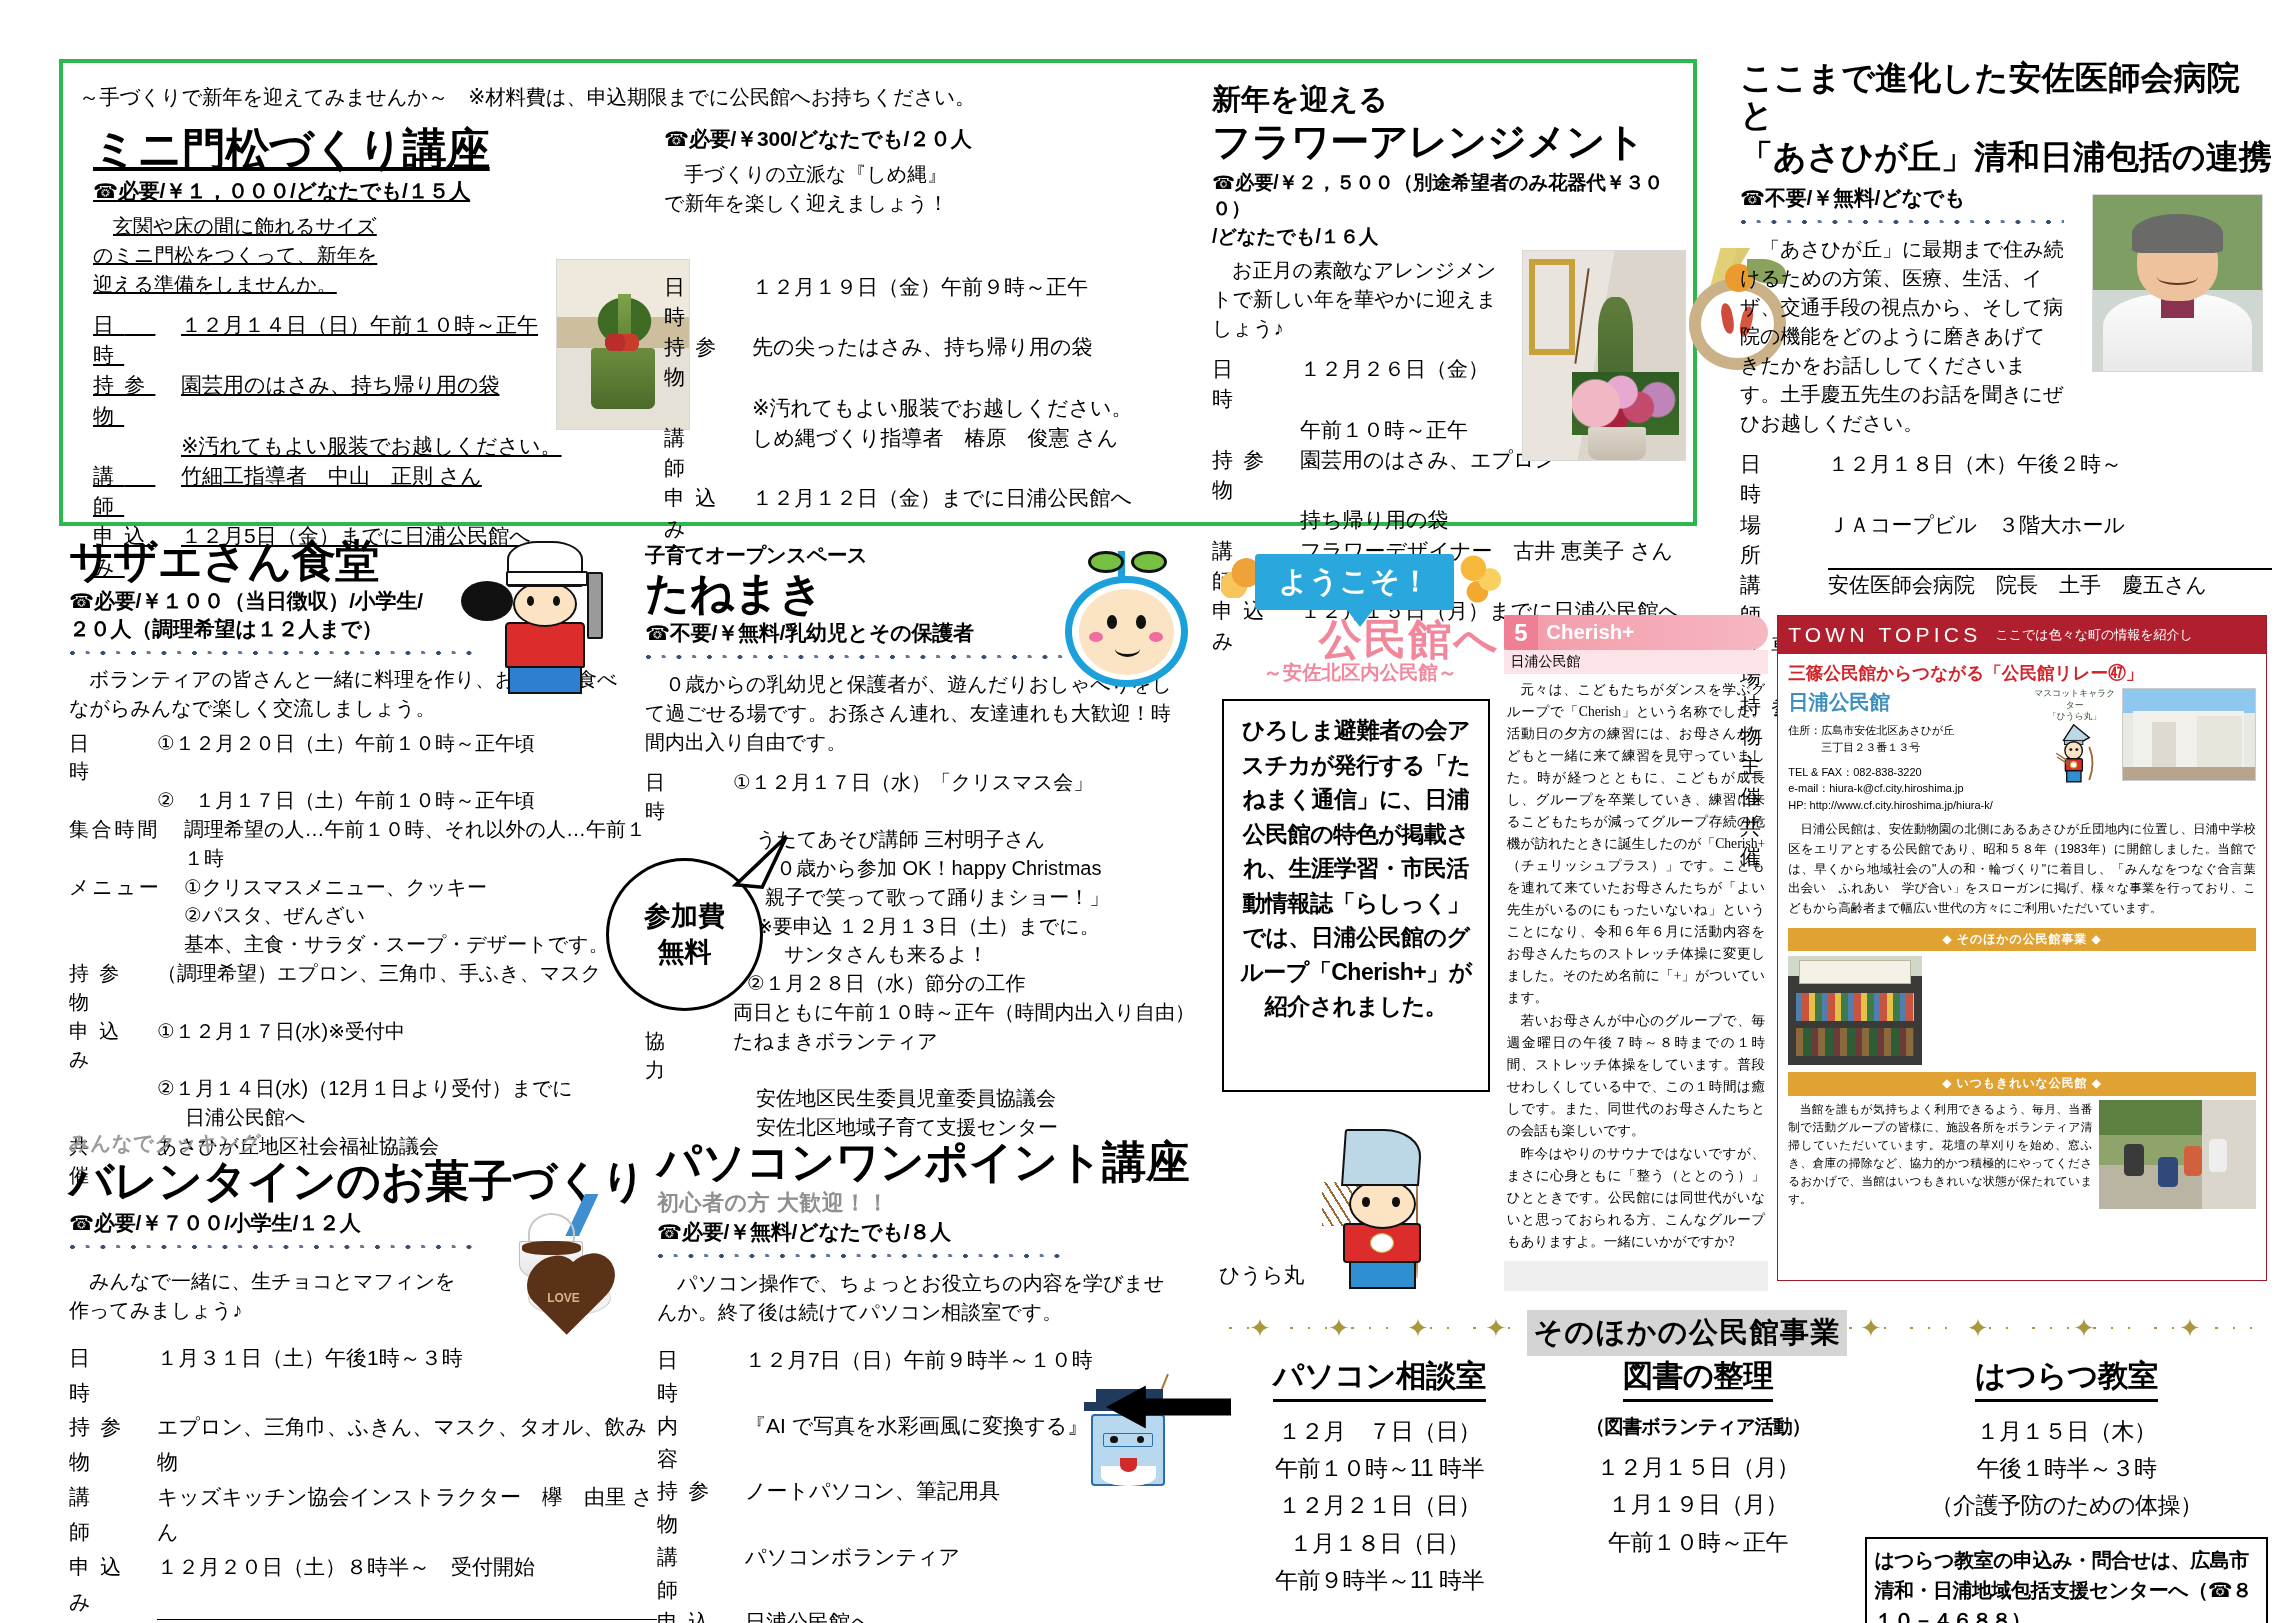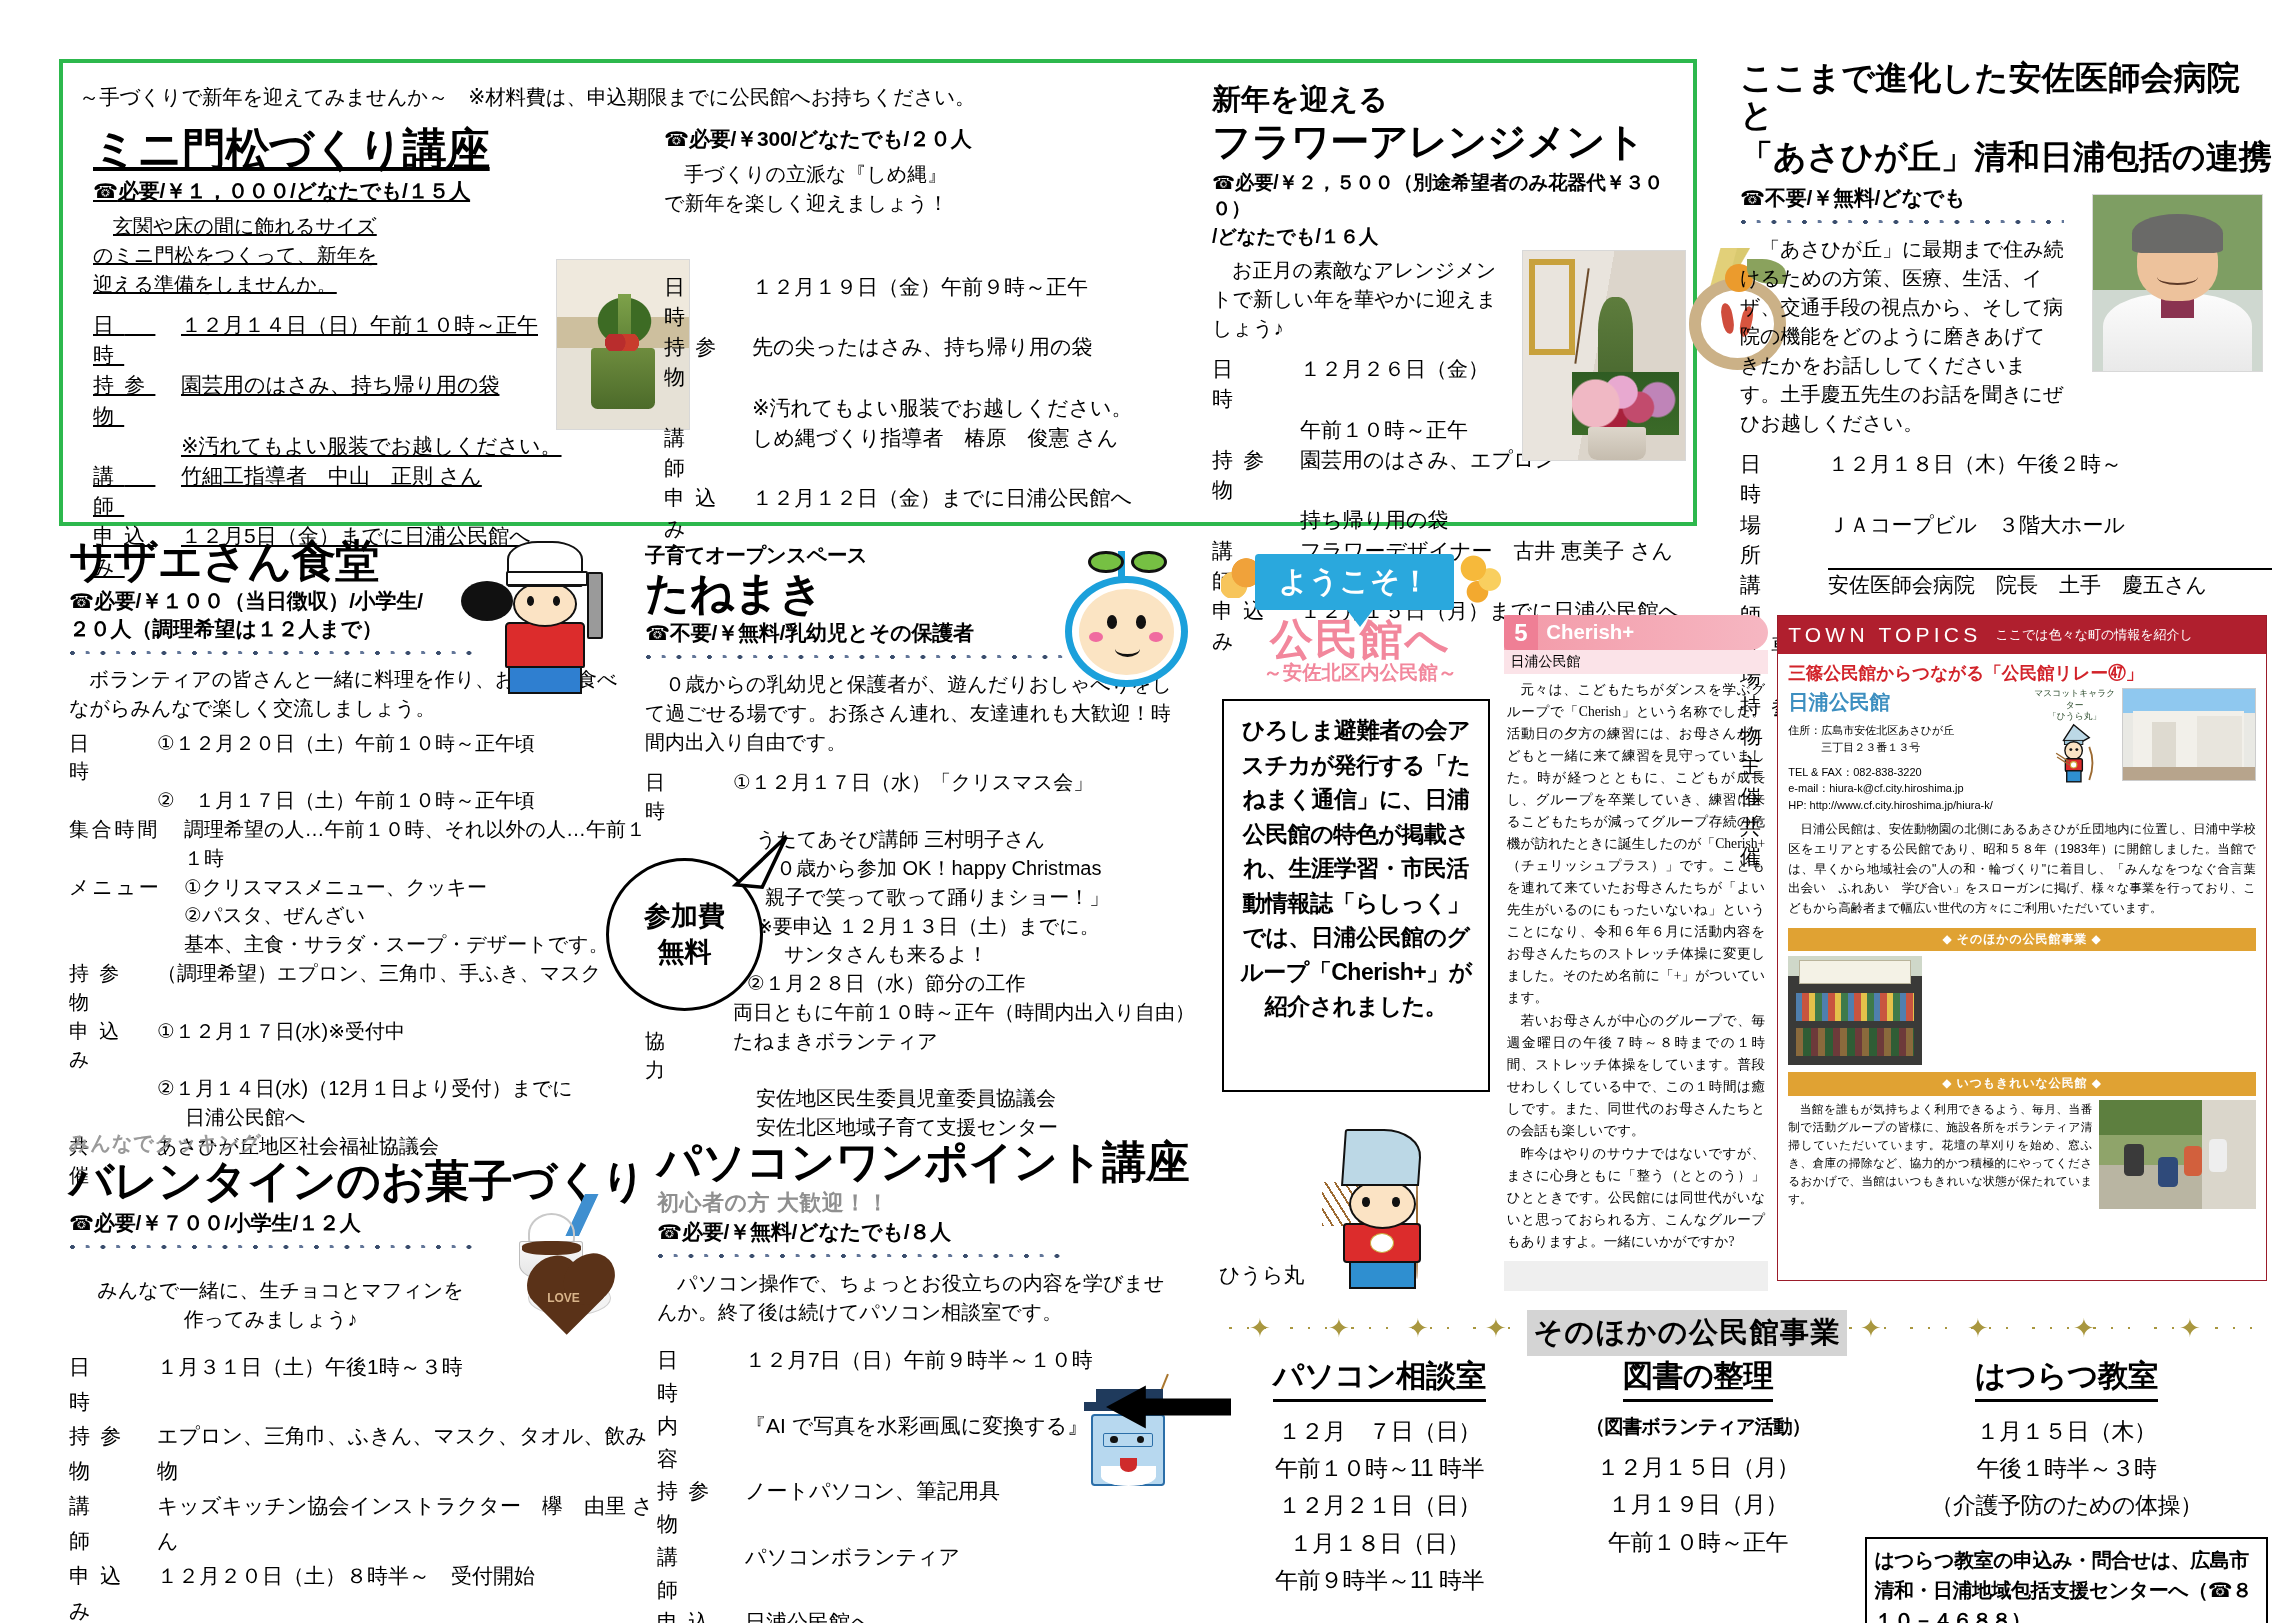--- a/index.html
+++ b/index.html
@@ -214,21 +214,21 @@
     display:flex; align-items:center; justify-content:center;
     color:#fff; font-size: 29px; font-weight: 900; letter-spacing: 0.9px;
   }
   .welcome .blue:after {
     content:""; position:absolute; left:46%; bottom:-16.7px;
     border-left: 13px solid transparent; border-right: 13px solid transparent;
     border-top: 17.6px solid #2aa8dd;
   }
   .welcome .pink {
     position:absolute; left: 9.3px; top: 65px; width: 278px;
-    text-align:center; color:#f2879c; font-size: 43px; font-weight: 900;
+    text-align:right; color:#f2879c; font-size: 43px; font-weight: 900;
     letter-spacing: 1.9px;
   }
   .welcome .sub {
     position:absolute; left: 9.3px; top: 113px; width: 278px;
     text-align:center; color:#f2879c; font-size: 19.4px; font-weight: 800;
   }
   .welcome .leafL { position:absolute; left: 9.3px; top: 10.2px; width: 42px; height: 42px;
     background: radial-gradient(circle at 60% 40%, #f0a23a 0 40%, transparent 42%),
                 radial-gradient(circle at 30% 70%, #f7c55b 0 32%, transparent 34%); }
   .welcome .leafR { position:absolute; left: 241px; top: 7.4px; width: 51px; height: 51px;
@@ -746,21 +746,21 @@
     </div>
   </div>
 
   <div id="sec-valen">
     <div class="gray-head">みんなでクッキング</div>
     <h2 class="ttl-big">バレンタインのお菓子づくり</h2>
     <div class="cond" style="margin-top:4.6px;">
       <span class="tg">☎</span><span>必要/￥７００/小学生/１２人</span>
     </div>
     <div class="dotrule" style="width:407px;"></div>
-    <div class="body-txt" style="width:403px;text-indent:1em;margin-top:23px;text-align:center;">みんなで一緒に、生チョコとマフィンを作ってみましょう♪</div>
+    <div class="body-txt" style="width:403px;text-indent:1em;margin-top:14px;">みんなで一緒に、生チョコとマフィンを作ってみましょう♪</div>
     <div class="dl" style="margin-top:15.7px;font-size:21px;line-height:1.66;">
       <div class="row">
           <span class="lb">日　時</span>
           <span class="vl">１月３１日（土）午後1時～３時</span>
         </div>
       <div class="row">
           <span class="lb">持参物</span>
           <span class="vl">エプロン、三角巾、ふきん、マスク、タオル、飲み物</span>
         </div>
       <div class="row">

